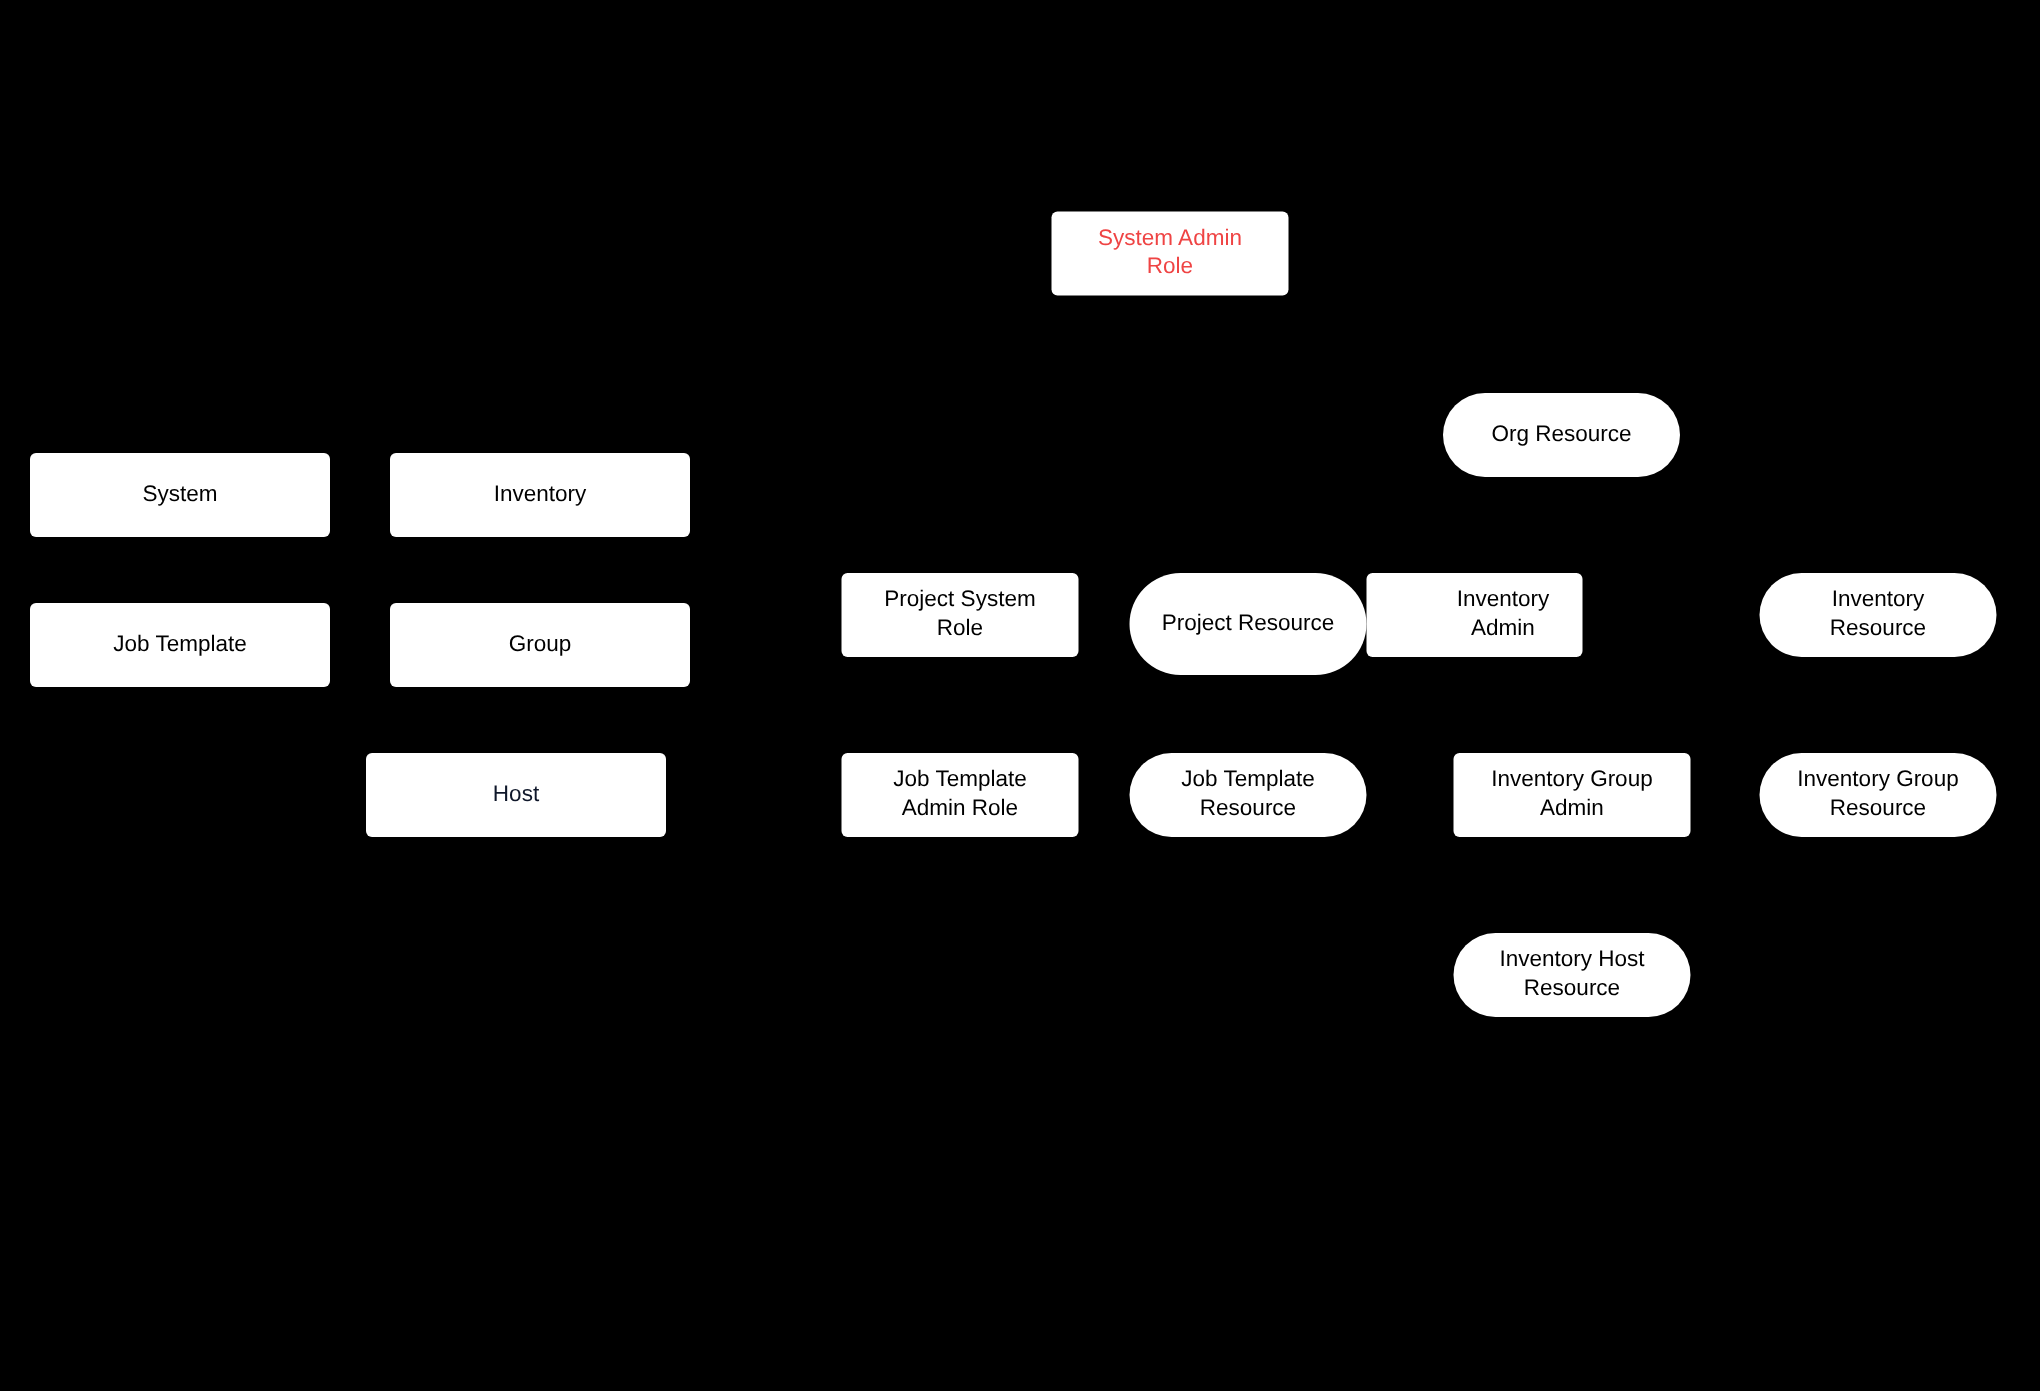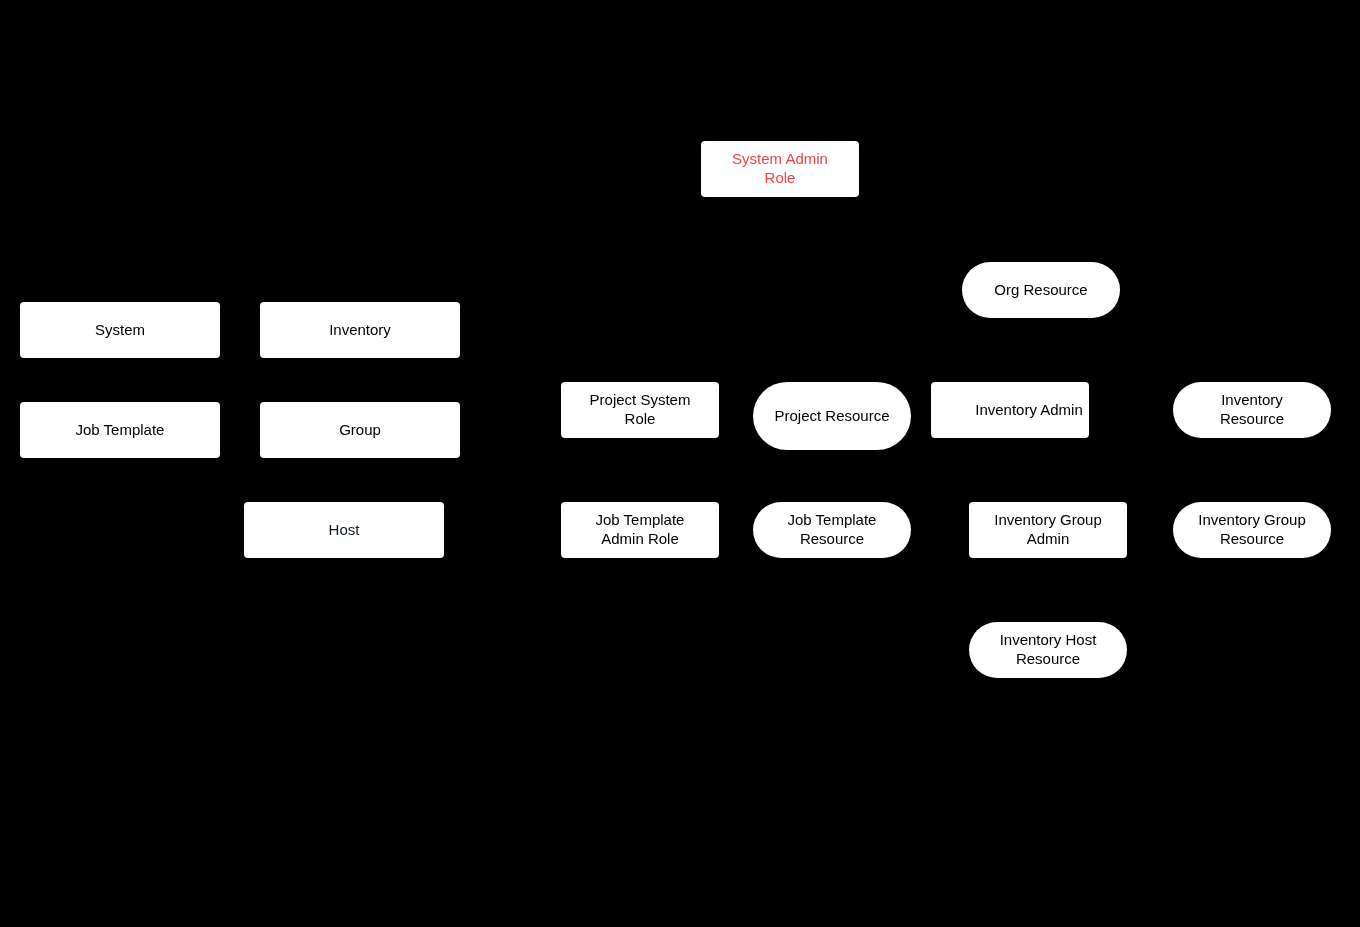--- a/index.html
+++ b/index.html
@@ -45,21 +45,21 @@
     <div class="node rect" style="left: 260px; top: 302px; width: 200px; height: 56px; background: rgb(255, 255, 255); color: rgb(0, 0, 0);">Inventory</div>
     <div class="node rect" style="left: 20px; top: 402px; width: 200px; height: 56px; background: rgb(255, 255, 255); color: rgb(0, 0, 0);">Job Template</div>
     <div class="node rect" style="left: 260px; top: 402px; width: 200px; height: 56px; background: rgb(255, 255, 255); color: rgb(0, 0, 0);">Group</div>
     <div class="node rect" style="left: 244px; top: 502px; width: 200px; height: 56px; background: rgb(255, 255, 255); color: #0f172a;">Host</div>
     <div class="node rect" style="left: 701px; top: 141px; width: 158px; height: 56px; background: rgb(255, 255, 255); color: #ef4444;">System Admin
 Role</div>
     <div class="node pill" style="left: 962px; top: 262px; width: 158px; height: 56px; background: rgb(255, 255, 255); color: rgb(0, 0, 0);">Org Resource</div>
     <div class="node rect" style="left: 561px; top: 382px; width: 158px; height: 56px; background: rgb(255, 255, 255); color: rgb(0, 0, 0);">Project System
 Role</div>
     <div class="node pill" style="left: 753px; top: 382px; width: 158px; height: 68px; background: rgb(255, 255, 255); color: rgb(0, 0, 0);">Project Resource</div>
-    <div class="node rect" style="left: 931px; top: 382px; width: 158px; height: 56px; background: rgb(255, 255, 255); color: rgb(0, 0, 0); padding-left: 44px;">Inventory Admin</div>
+    <div class="node rect" style="left: 911px; top: 382px; width: 144px; height: 56px; background: rgb(255, 255, 255); color: rgb(0, 0, 0); padding-left: 44px;">Inventory Admin</div>
     <div class="node pill" style="left: 1173px; top: 382px; width: 158px; height: 56px; background: rgb(255, 255, 255); color: rgb(0, 0, 0);">Inventory
 Resource</div>
     <div class="node rect" style="left: 561px; top: 502px; width: 158px; height: 56px; background: rgb(255, 255, 255); color: rgb(0, 0, 0);">Job Template
 Admin Role</div>
     <div class="node pill" style="left: 753px; top: 502px; width: 158px; height: 56px; background: rgb(255, 255, 255); color: rgb(0, 0, 0);">Job Template
 Resource</div>
     <div class="node rect" style="left: 969px; top: 502px; width: 158px; height: 56px; background: rgb(255, 255, 255); color: rgb(0, 0, 0);">Inventory Group
 Admin</div>
     <div class="node pill" style="left: 1173px; top: 502px; width: 158px; height: 56px; background: rgb(255, 255, 255); color: rgb(0, 0, 0);">Inventory Group
 Resource</div>

